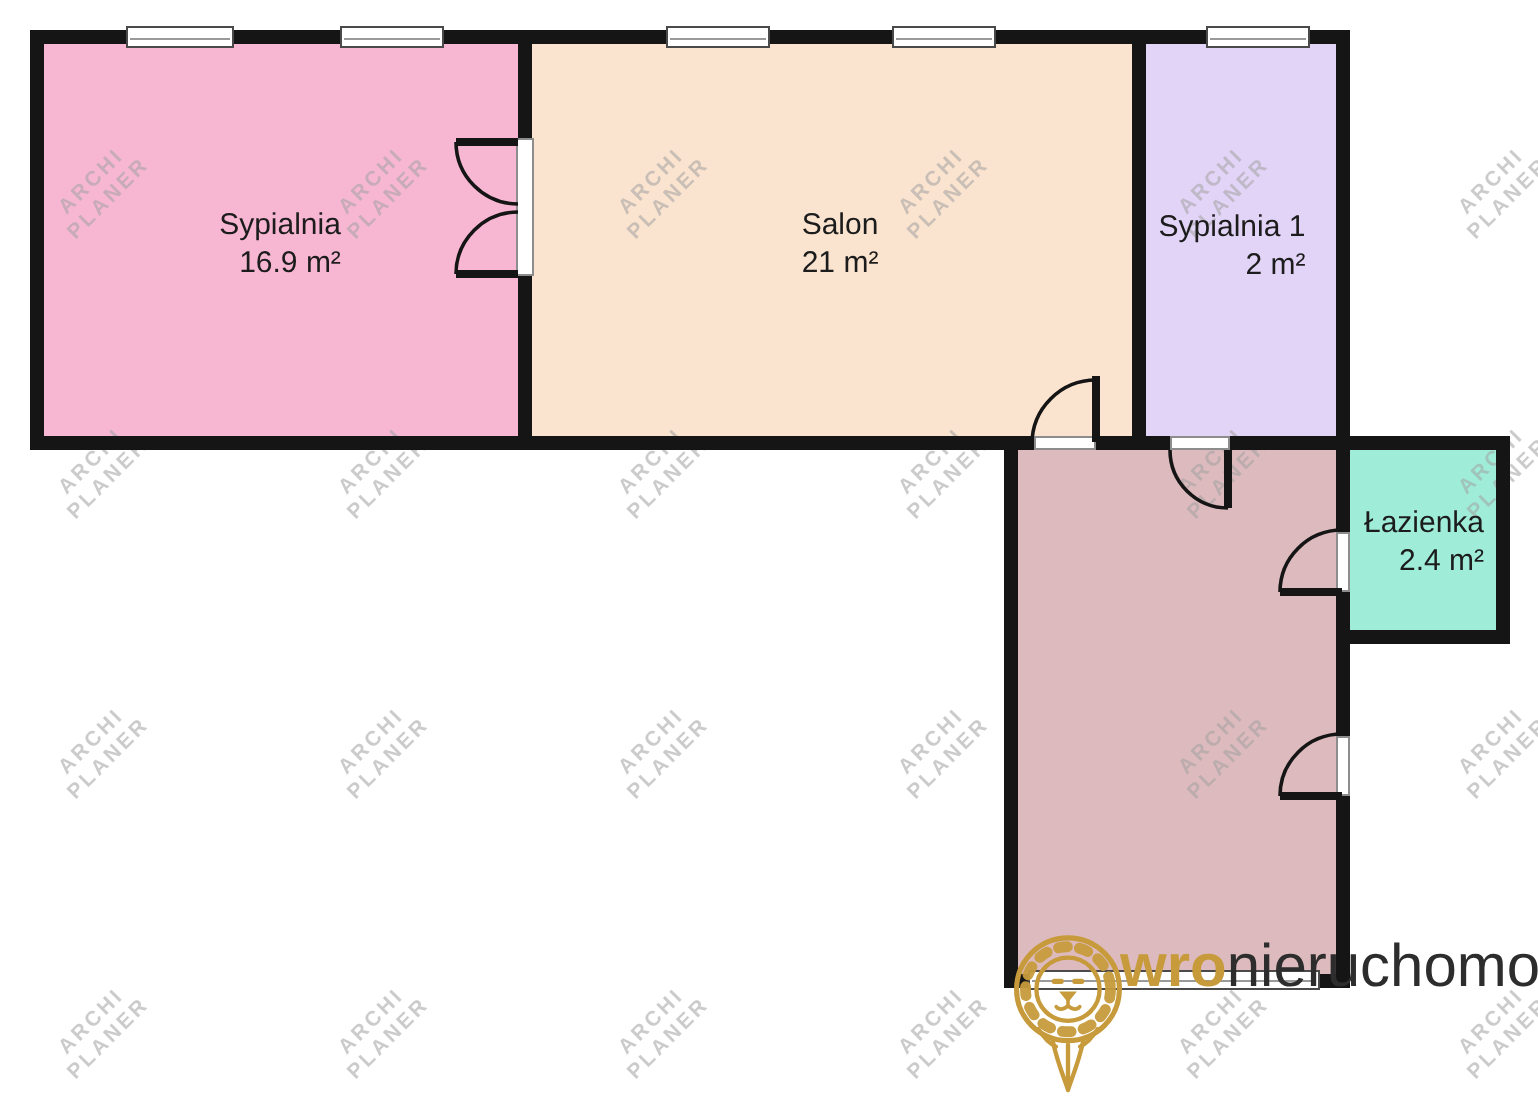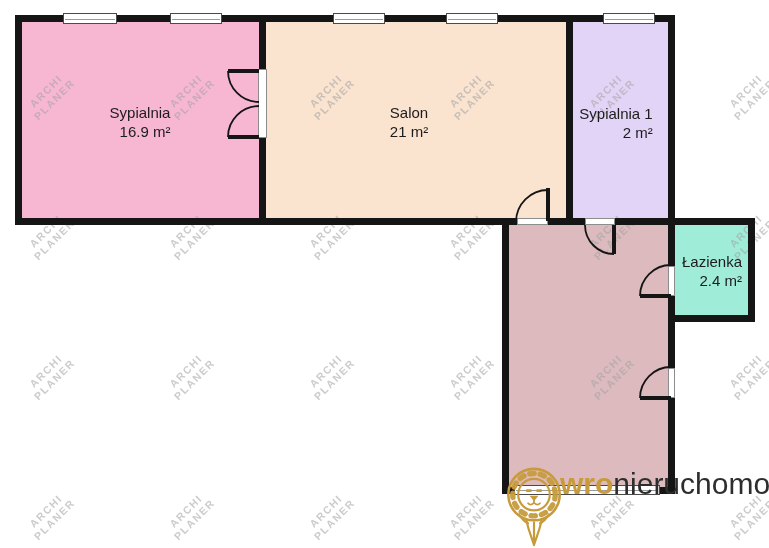--- a/index.html
+++ b/index.html
@@ -189,21 +189,21 @@
       <path d="M614 254 A29 29 0 0 1 585 225"></path>
       <path d="M640 296 A31 31 0 0 1 671 265"></path>
       <path d="M640 398 A31 31 0 0 1 671 367"></path>
     </g>
   </svg>
 
   <div class="room-label" style="left:140px;top:103px;">
     <div>Sypialnia</div>
     <div>16.9 m²</div>
   </div>
-  <div class="room-label" style="left:409px;top:103px;">
+  <div class="room-label" style="left:420px;top:103px;">
     <div>Salon</div>
     <div>21 m²</div>
   </div>
   <div class="room-label" style="left:616px;top:104px;">
     <div>Sypialnia 1</div>
     <div>2 m²</div>
   </div>
   <div class="room-label" style="left:712px;top:252px;">
     <div>Łazienka</div>
     <div>2.4 m²</div>

